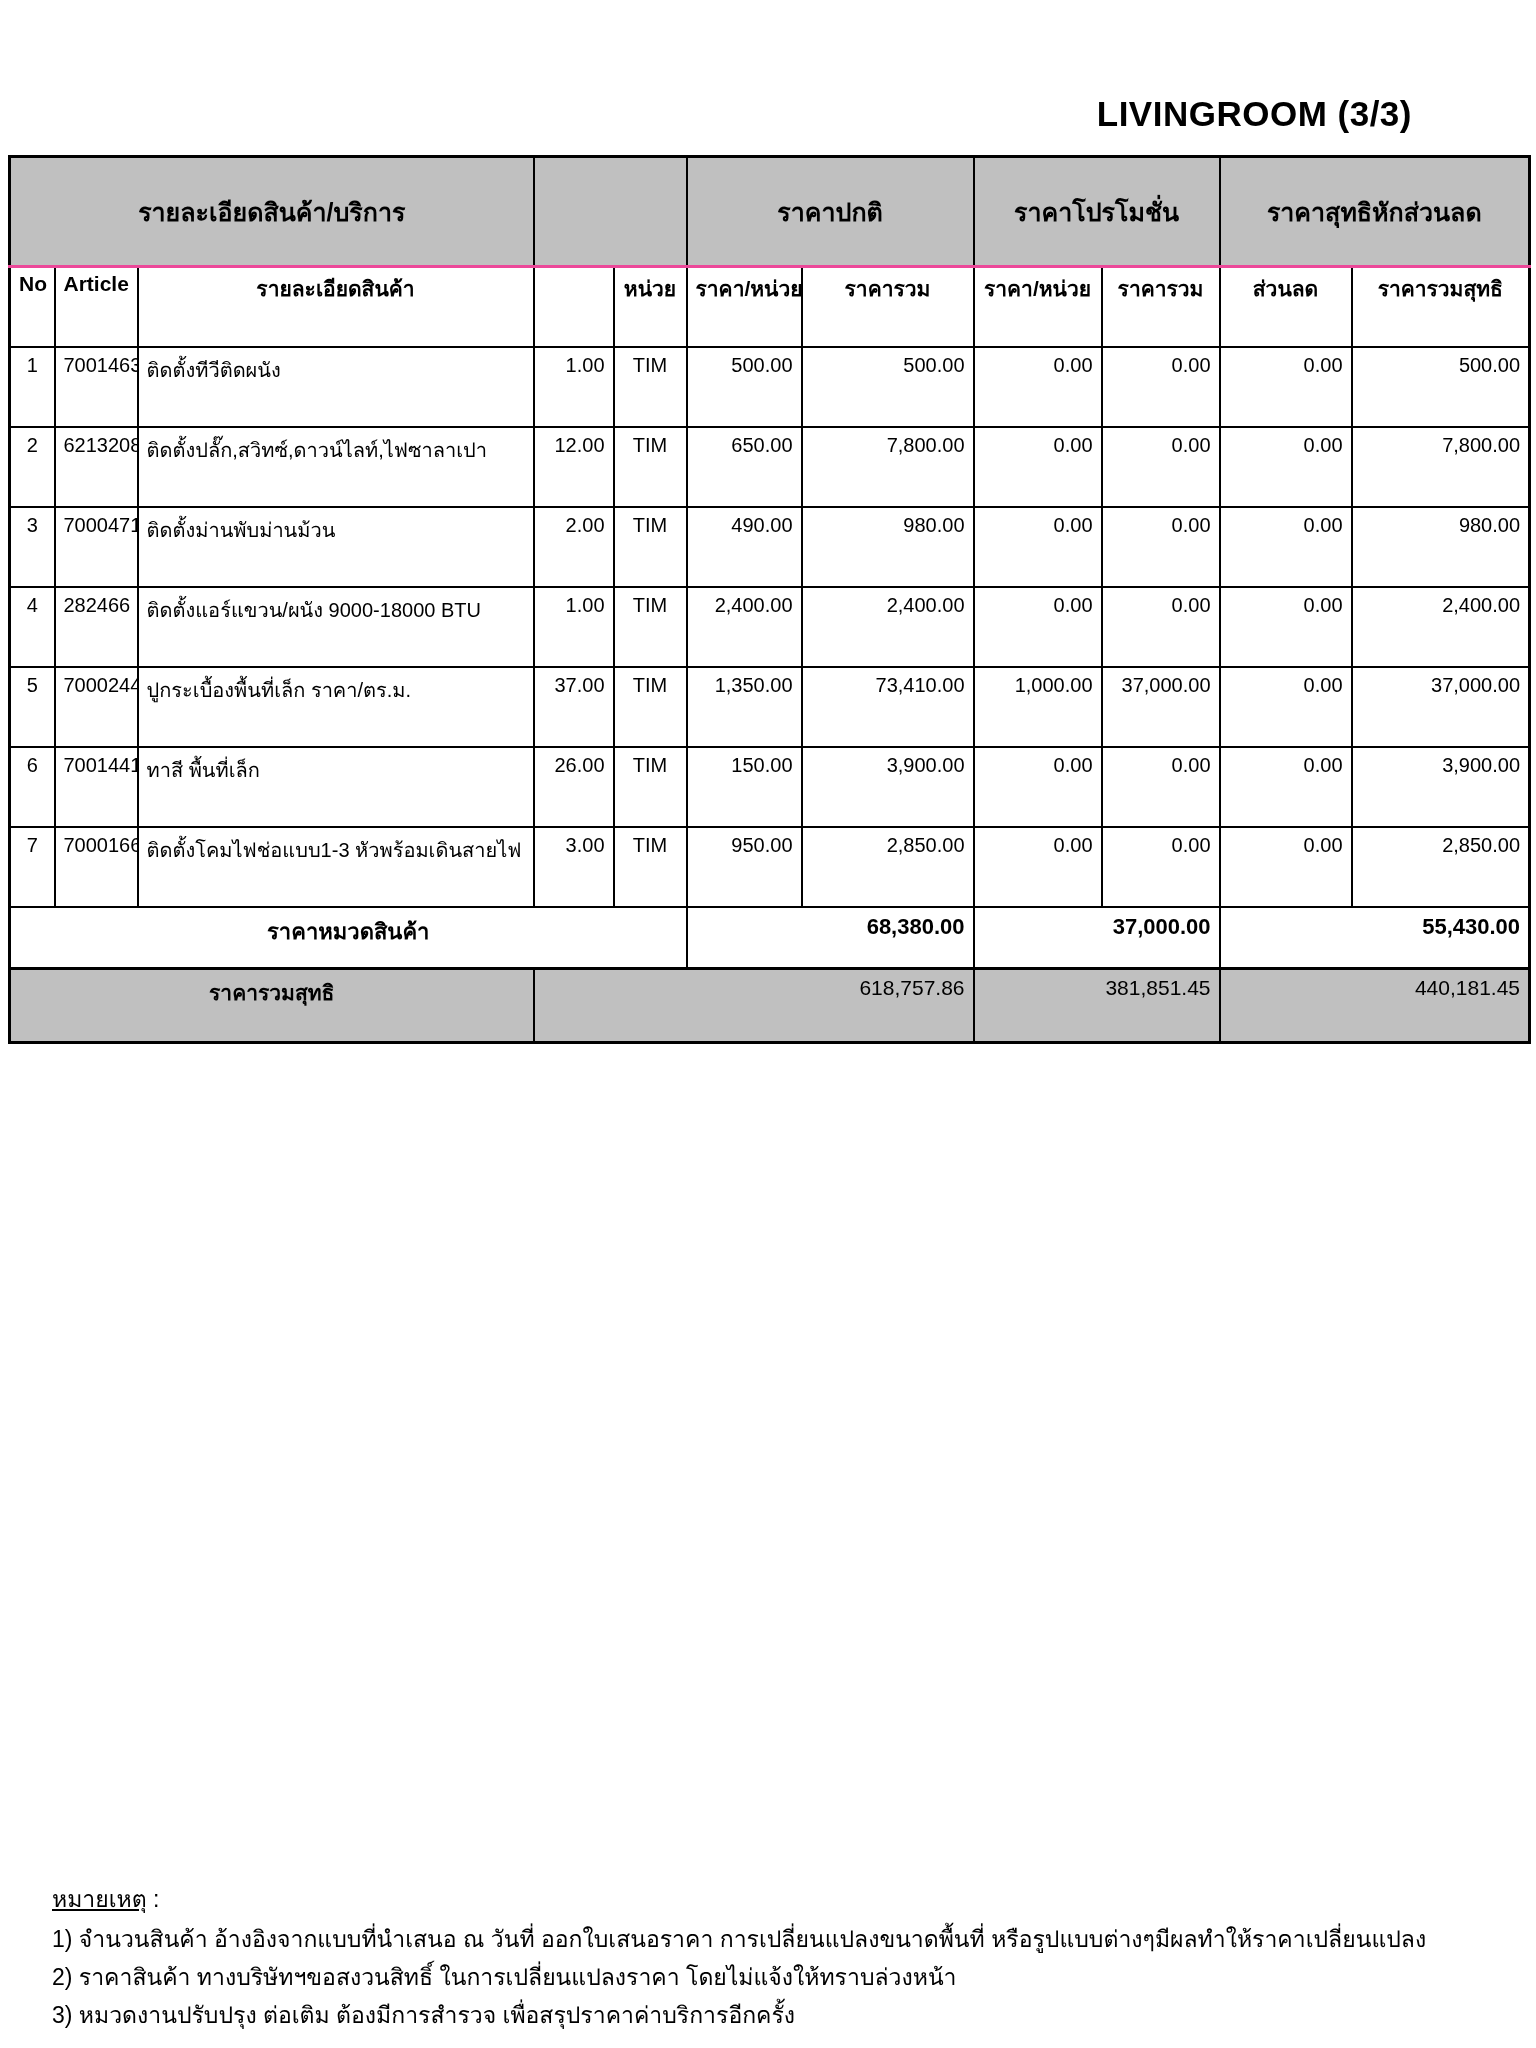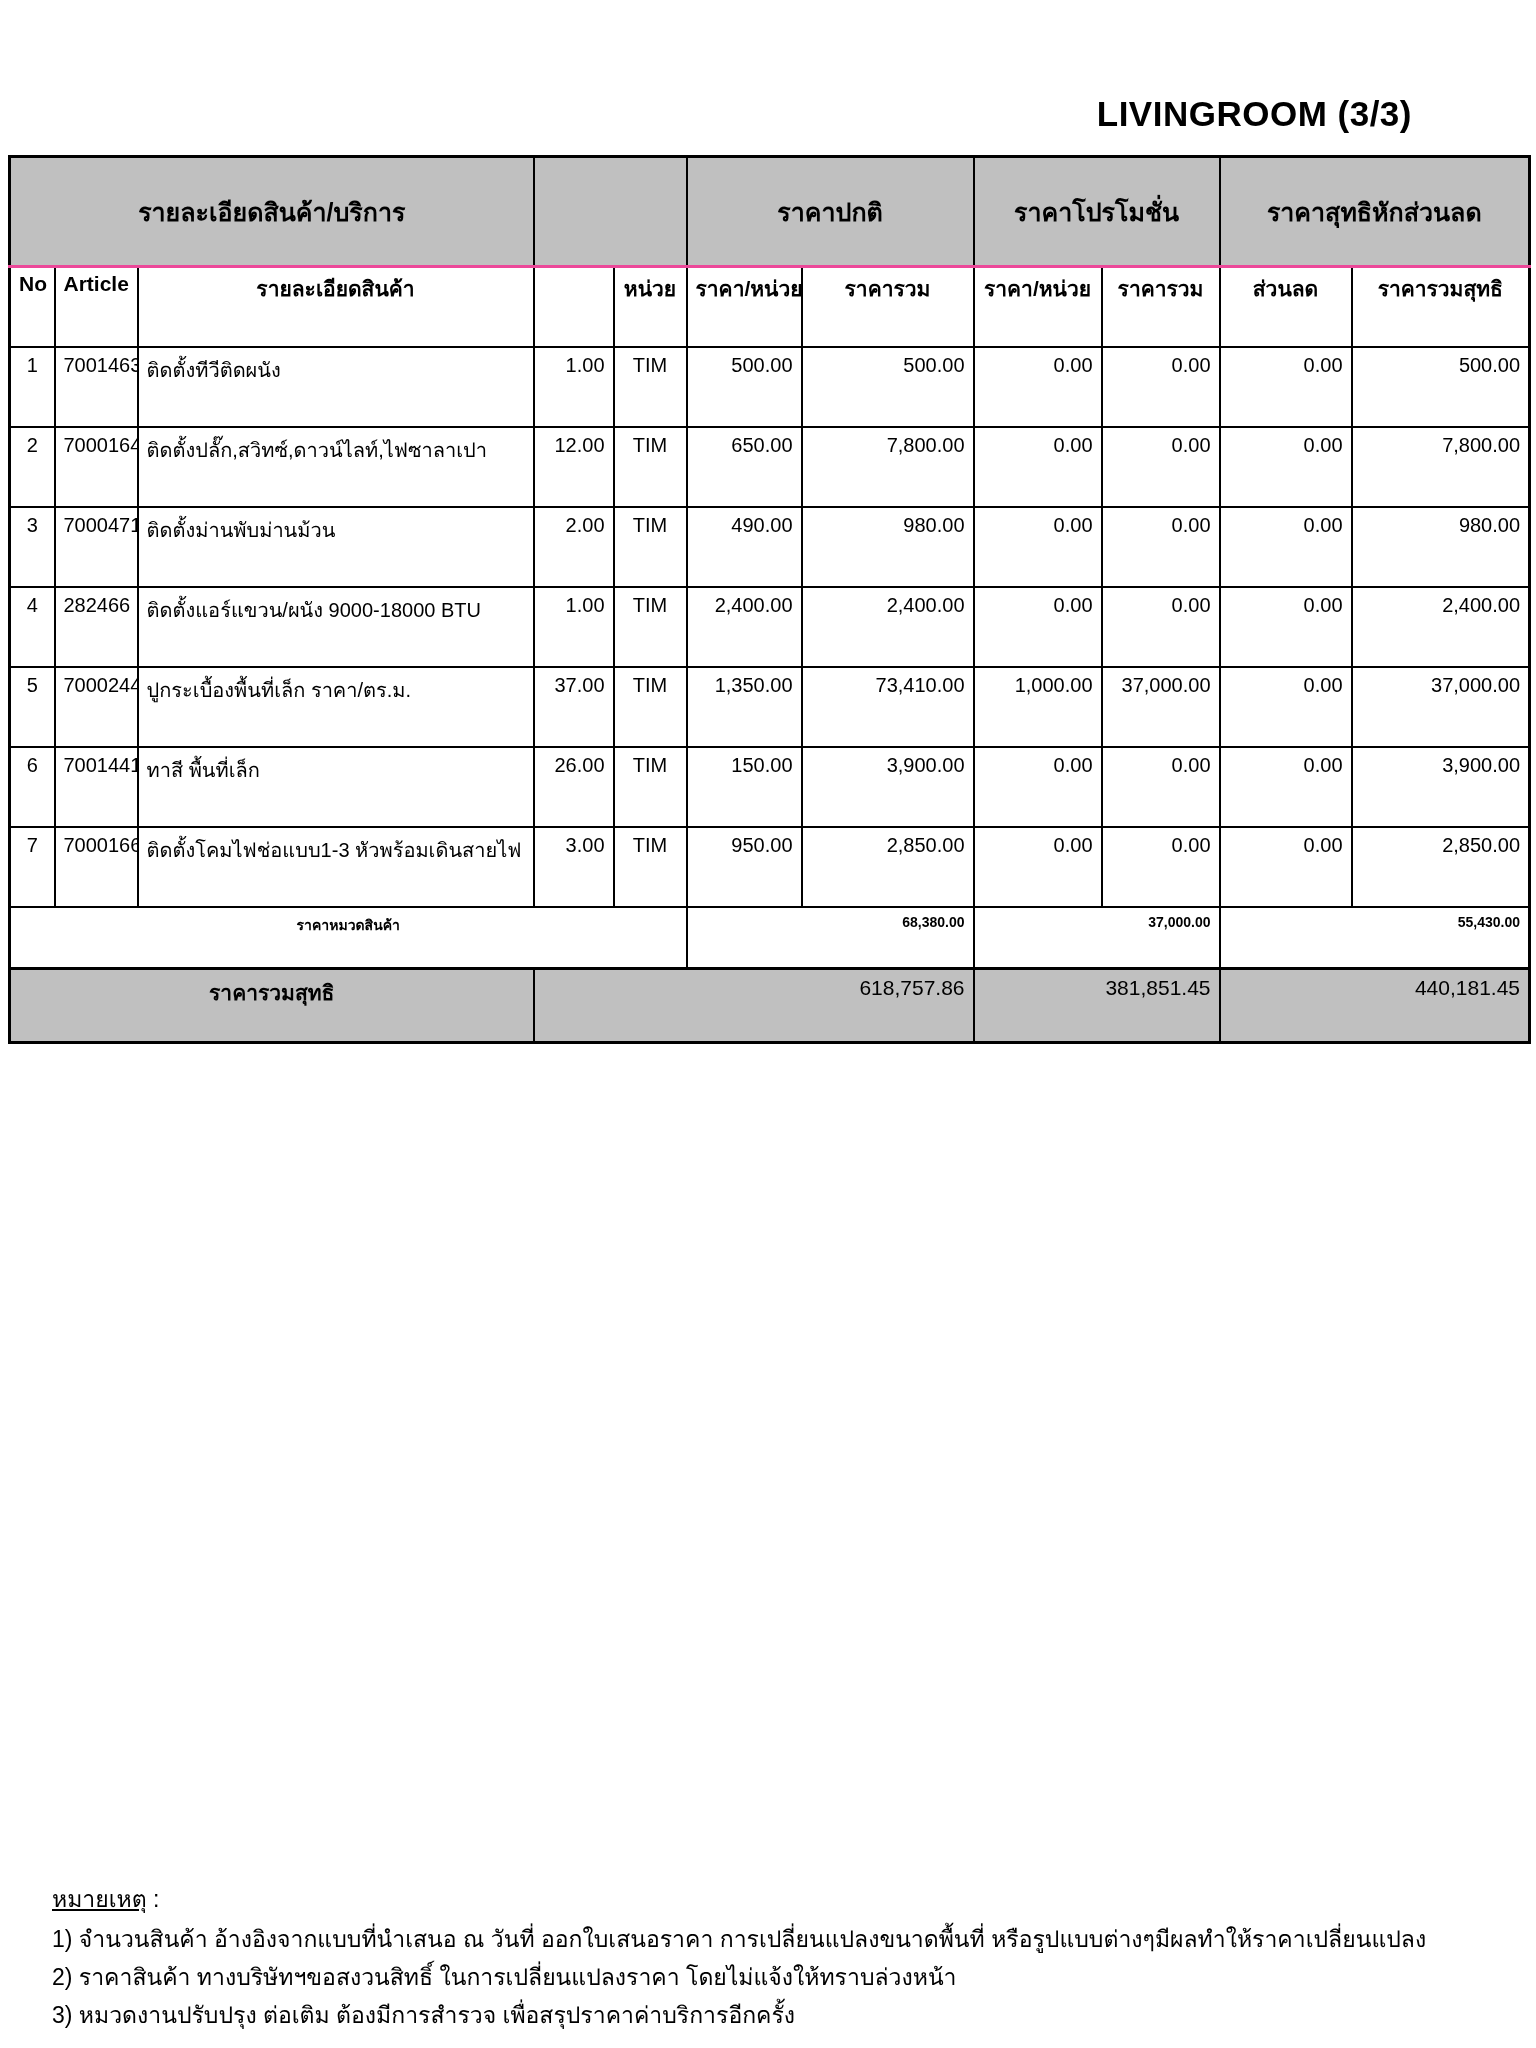--- a/index.html
+++ b/index.html
@@ -59,21 +59,21 @@
   
   tr.data{height:80px;}
   td.c-no{text-align:center;}
   td.c-article{text-align:center;}
   td.c-desc{text-align:left;font-size:19px;padding:2px 4px;}
   td.c-qty{text-align:right;}
   td.c-unit{text-align:center;}
   td.c-num{text-align:right;}
   
   tr.cat{height:62px;}
-  tr.cat td{font-size:14px;}
+  tr.cat td{font-size:22px;}
   td.cat-label{text-align:center;font-weight:bold;}
   td.cat-val{text-align:right;font-weight:600;}
   
   tr.grand{height:74px;}
   tr.grand td{
     background:#c0c0c0;
     border-top:3px solid #000;
     font-size:21px;
   }
   td.grand-label{text-align:center;font-weight:bold;font-size:22px;}
@@ -142,21 +142,21 @@
       <td class="c-unit">TIM</td>
       <td class="c-num sec">500.00</td>
       <td class="c-num">500.00</td>
       <td class="c-num sec">0.00</td>
       <td class="c-num">0.00</td>
       <td class="c-num sec">0.00</td>
       <td class="c-num">500.00</td>
     </tr>
     <tr class="data">
       <td class="c-no">2</td>
-      <td class="c-article">7000164</td>
+      <td class="c-article">6213208</td>
       <td class="c-desc">ติดตั้งปลั๊ก,สวิทซ์,ดาวน์ไลท์,ไฟซาลาเปา</td>
       <td class="c-qty">12.00</td>
       <td class="c-unit">TIM</td>
       <td class="c-num sec">650.00</td>
       <td class="c-num">7,800.00</td>
       <td class="c-num sec">0.00</td>
       <td class="c-num">0.00</td>
       <td class="c-num sec">0.00</td>
       <td class="c-num">7,800.00</td>
     </tr>

